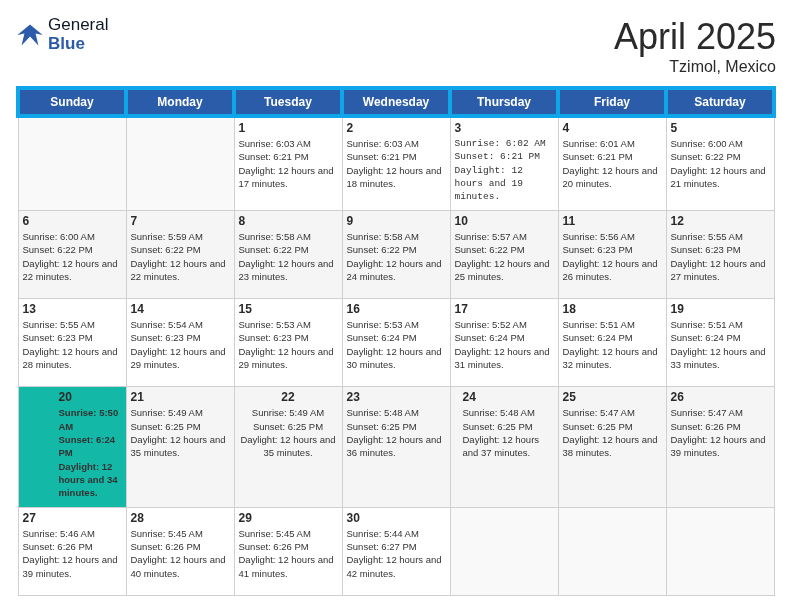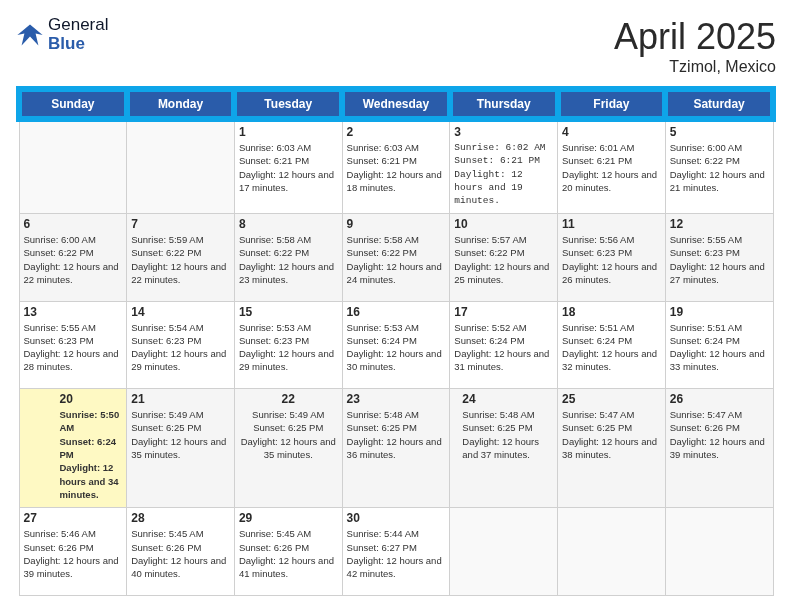--- a/index.html
+++ b/index.html
@@ -51,21 +51,21 @@
       border-collapse: collapse;
       width: 100%;
       table-layout: fixed;
     }
     .calendar th {
       background-color: #2a5caa;
       color: #fff;
       text-align: center;
       padding: 5px 2px;
       font-size: 12px;
-      border: 6px solid #0ea5e9;
+      border: 4px solid #0ea5e9;
     }
     .calendar td {
       border: 1px solid #d0d0d0;
       vertical-align: top;
       padding: 3px 4px;
       height: 85px;
     }
     .day-number {
       font-size: 12px;
       font-weight: bold;
@@ -232,21 +232,21 @@
 Daylight: 12 hours and 32 minutes.</div>
           </td>
           <td>
             <div class="day-number">19</div>
             <div class="day-info" style="white-space: pre-line;">Sunrise: 5:51 AM
 Sunset: 6:24 PM
 Daylight: 12 hours and 33 minutes.</div>
           </td>
         </tr>
         <tr>
-          <td style="background: #fef9c3; padding-left: 40px;">
+          <td style="background: #14b8a6; padding-left: 40px;">
             <div class="day-number">20</div>
             <div class="day-info" style="white-space: pre-line; font-weight: bold;">Sunrise: 5:50 AM
 Sunset: 6:24 PM
 Daylight: 12 hours and 34 minutes.</div>
           </td>
           <td style="background: rgb(245, 245, 245);">
             <div class="day-number">21</div>
             <div class="day-info" style="white-space: pre-line;">Sunrise: 5:49 AM
 Sunset: 6:25 PM
 Daylight: 12 hours and 35 minutes.</div>

